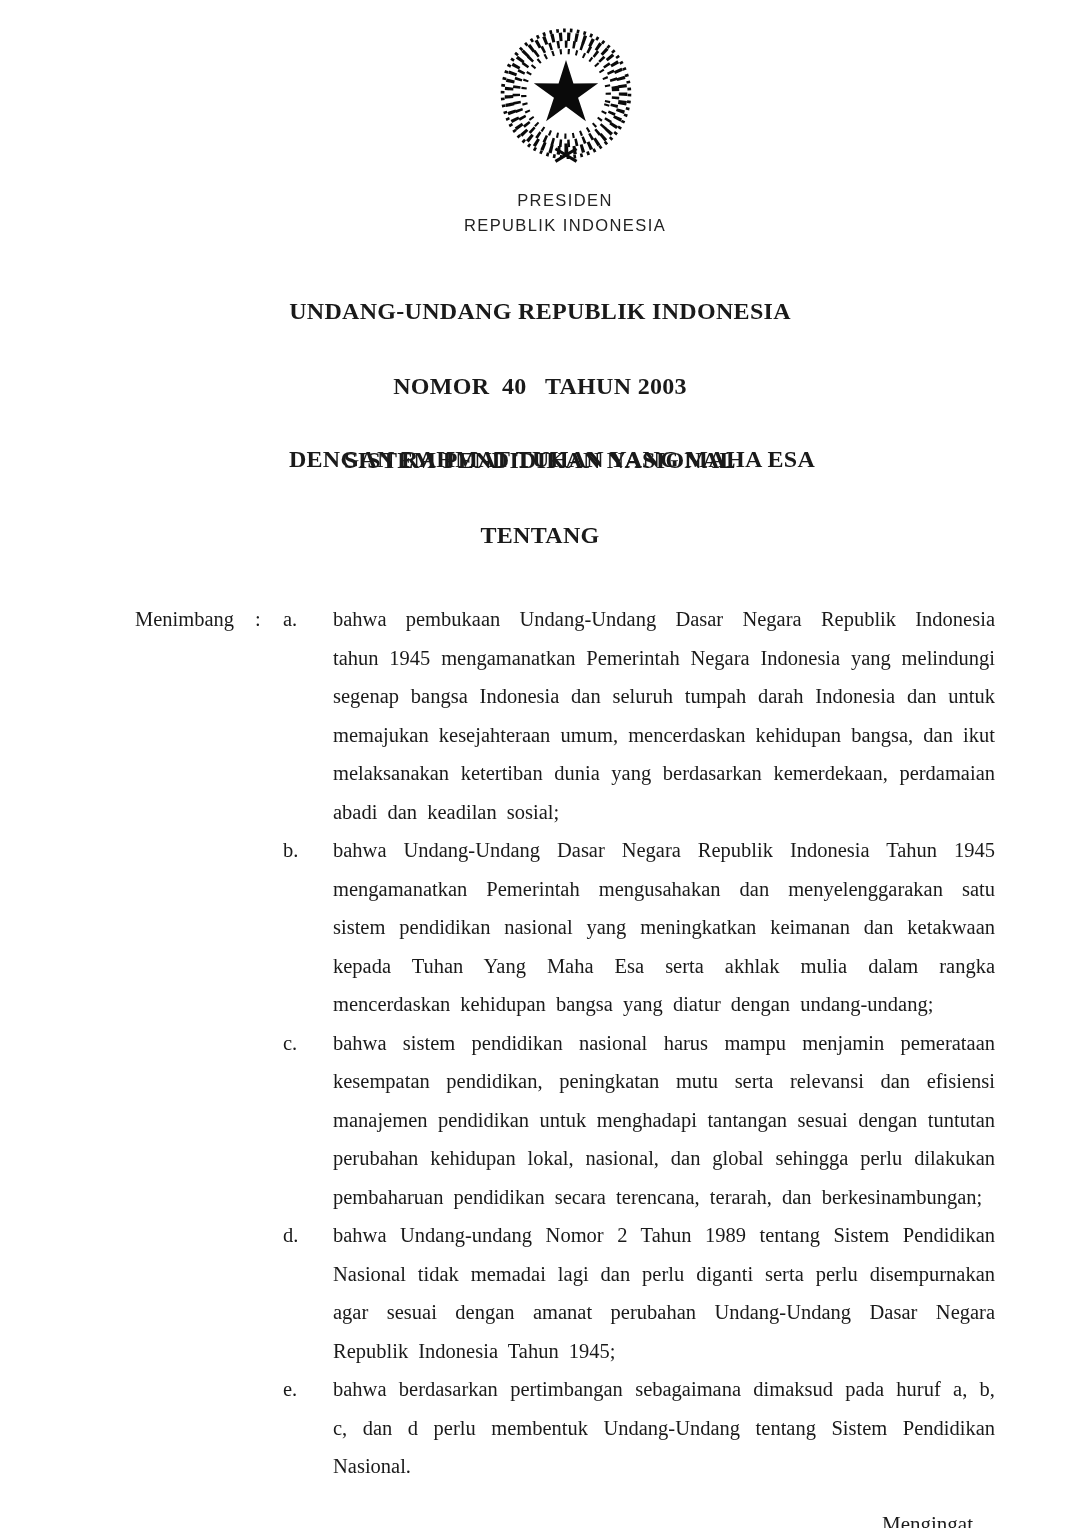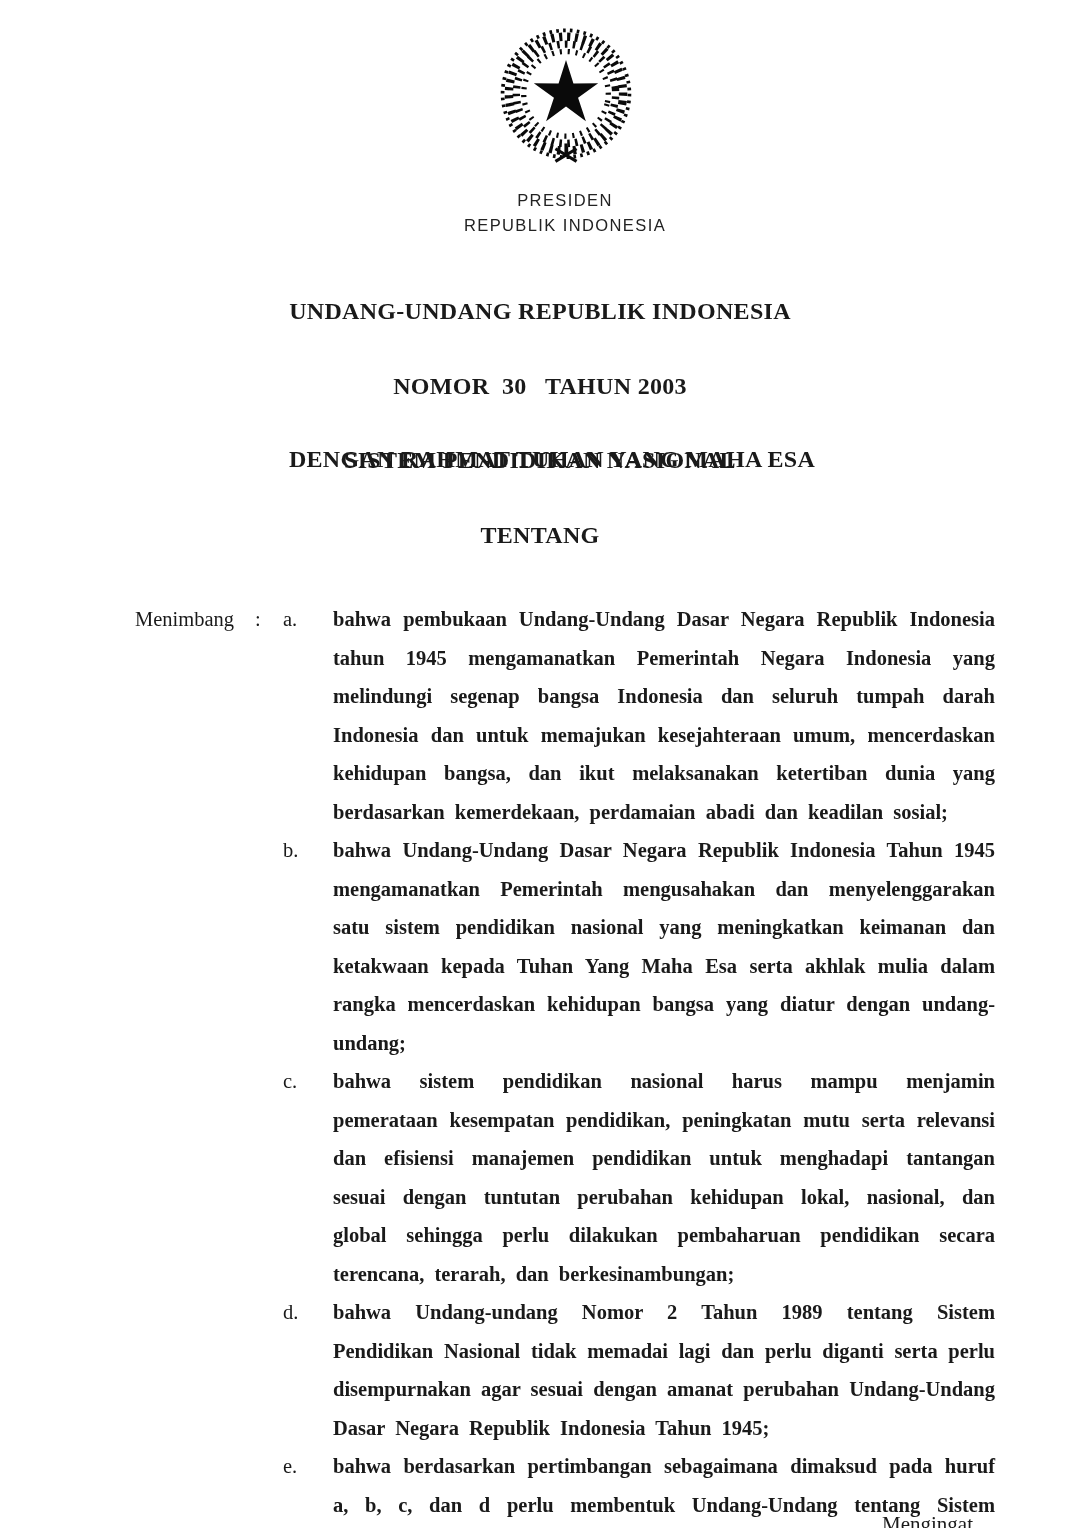--- a/index.html
+++ b/index.html
@@ -74,21 +74,20 @@
   }
   .consider-label { flex: 0 0 120px; }
   .consider-colon { flex: 0 0 28px; }
   .consider-items { flex: 1 1 auto; }
   .consider-item { display: flex; }
   .item-letter { flex: 0 0 50px; }
   .item-text {
     flex: 1 1 auto;
     text-align: justify;
     word-spacing: 5px;
-    font-weight: bold;
   }
   .catchword {
     position: absolute;
     right: 86px;
     bottom: -9px;
     font-size: 21px;
   }
 </style>
 </head>
 <body>
@@ -110,21 +109,21 @@
     </g>
   </svg>
 
   <div class="letterhead">
     <div>PRESIDEN</div>
     <div>REPUBLIK INDONESIA</div>
   </div>
 
   <div class="title-block">
     <div>UNDANG-UNDANG REPUBLIK INDONESIA</div>
-    <div>NOMOR  30   TAHUN 2003</div>
+    <div>NOMOR  40   TAHUN 2003</div>
     <div>SISTEM PENDIDIKAN NASIONAL</div>
     <div>TENTANG</div>
   </div>
 
   <div class="invocation">DENGAN RAHMAT TUHAN YANG MAHA ESA</div>
 
 
   <div class="considerations">
     <div class="consider-label">Menimbang</div>
     <div class="consider-colon">:</div>

